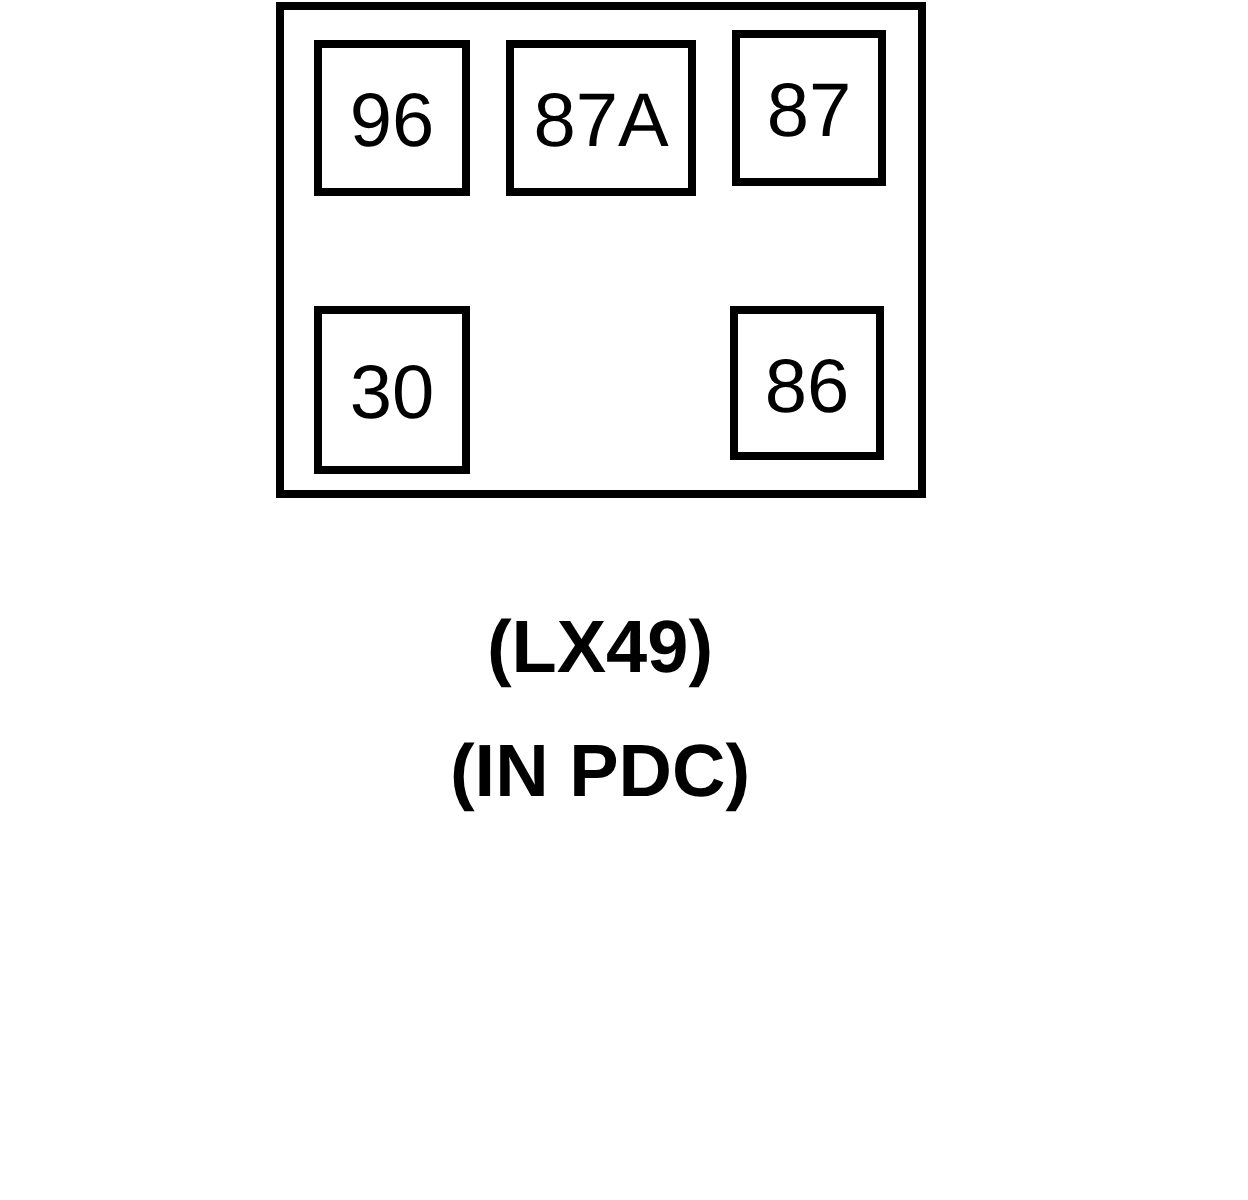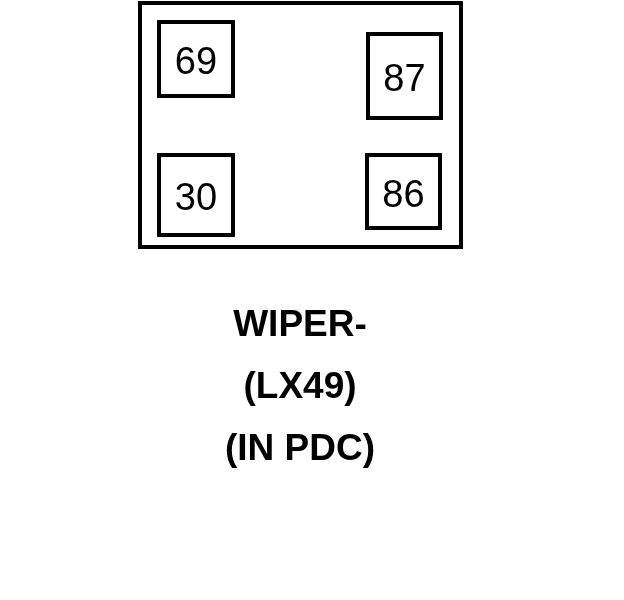--- a/index.html
+++ b/index.html
@@ -33,21 +33,21 @@
     align-items: center;
     justify-content: center;
     font-size: 38px;
     font-weight: 400;
     line-height: 1;
     background: #ffffff;
   }
   
   .pin-85  { left: 15px;  top: 15px;  width: 78px; height: 78px; }
   .pin-87a { left: 111px; top: 15px;  width: 95px; height: 78px; }
-  .pin-87  { left: 224px; top: 27px;  width: 77px; height: 88px; }
+  .pin-87  { left: 224px; top: 10px;  width: 77px; height: 78px; }
   .pin-30  { left: 15px;  top: 148px; width: 78px; height: 84px; }
   .pin-86  { left: 223px; top: 148px; width: 77px; height: 77px; text-align: right; }
   .pin span { padding-top: 4px; }
   .caption {
     position: absolute;
     left: 138px;
     top: 293px;
     width: 324px;
     text-align: center;
     font-weight: 700;
@@ -59,32 +59,34 @@
     white-space: nowrap;
   }
 </style>
 </head>
 <body>
 
 <div class="page">
 
   <div class="relay-box">
     <div class="pin pin-85">
-      <span>69</span>
+      <span>96</span>
+    </div>
+    <div class="pin pin-87a">
+      <span>87A</span>
     </div>
     <div class="pin pin-87">
       <span>87</span>
     </div>
     <div class="pin pin-30">
       <span>30</span>
     </div>
     <div class="pin pin-86">
       <span>86</span>
     </div>
   </div>
 
   <div class="caption">
-    <div class="caption-line">WIPER-</div>
     <div class="caption-line">(LX49)</div>
     <div class="caption-line">(IN PDC)</div>
   </div>
 
 </div>
 
 </body></html>

